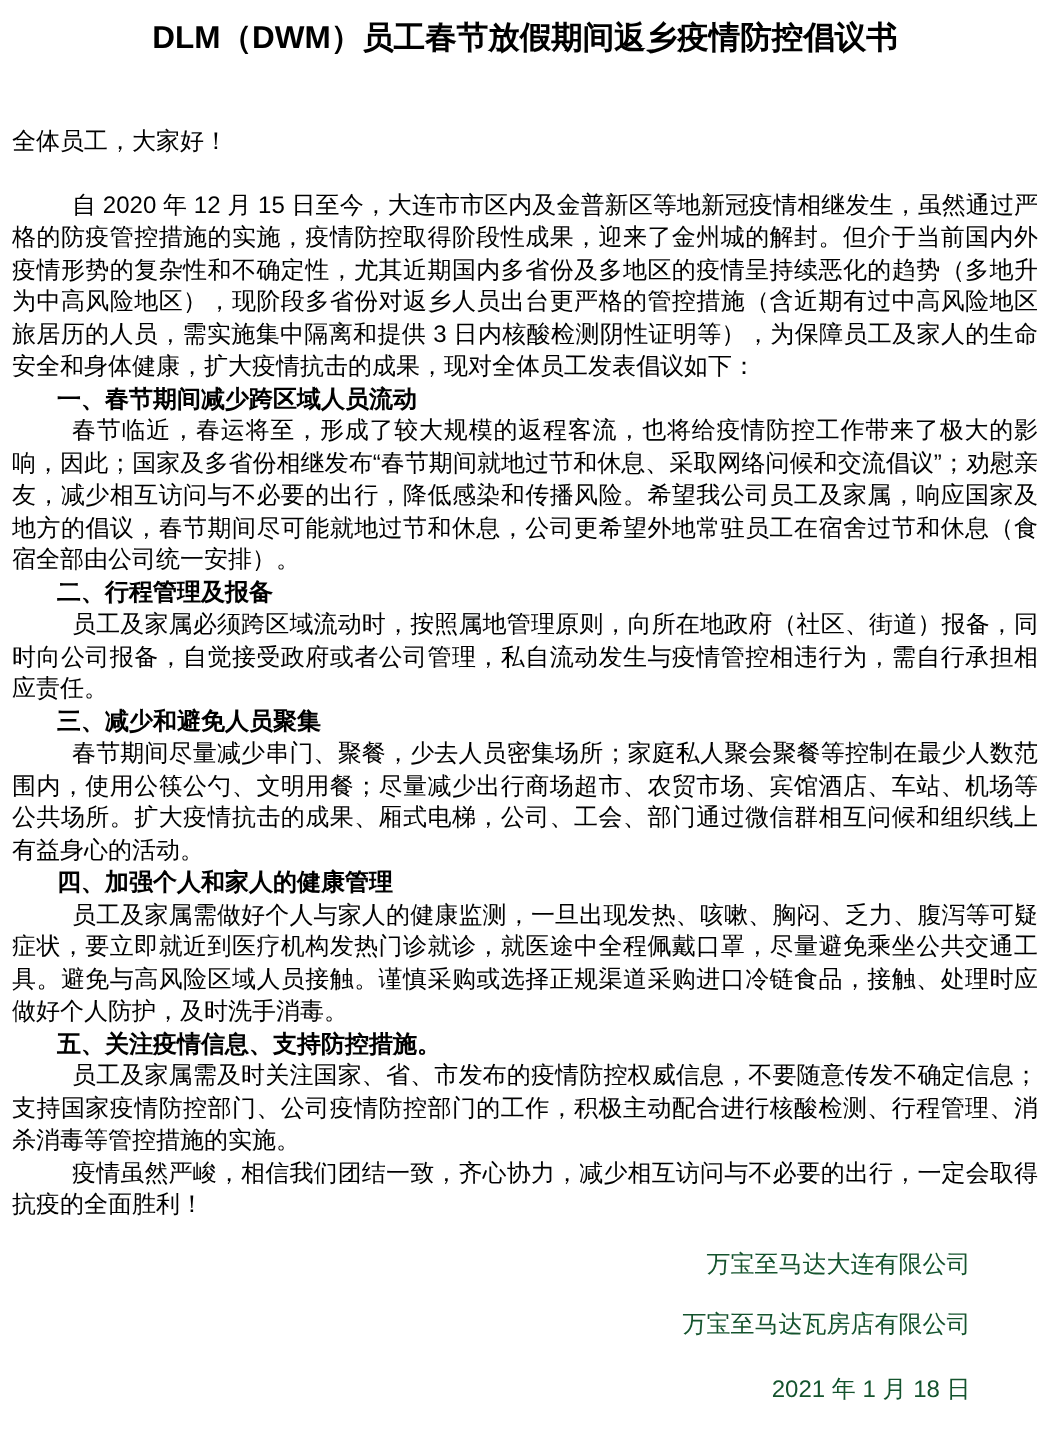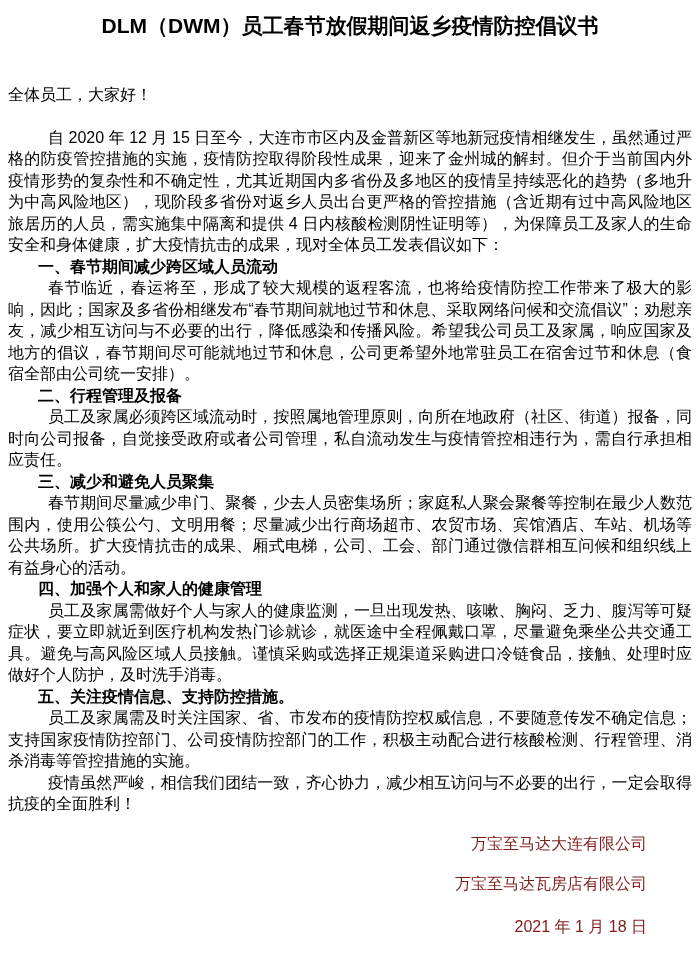--- a/index.html
+++ b/index.html
@@ -35,38 +35,38 @@
     .salutation { margin-top: 45px !important; text-indent: 0; }
     .intro { margin-top: 21px !important; }
     .para { text-indent: 40px; }
     .sec-heading { font-weight: bold; text-indent: 30px; }
     .signatures {
       margin-top: 14px;
       padding-right: 53px;
       font-size: 16px;
       line-height: 22px;
       text-align: right;
-      color: #7f1d1d;
+      color: #14532d;
     }
     .signatures p { margin: 0; }
     .sig-line { margin-top: 18px !important; }
     .sig-date { margin-top: 21px !important; }
   </style>
 </head>
 <body>
 
 <div class="page">
 
   <h1 class="title">DLM（DWM）员工春节放假期间返乡疫情防控倡议书</h1>
 
   <div class="body-text">
 
     <p class="salutation">全体员工，大家好！</p>
 
-    <p class="para intro">自 2020 年 12 月 15 日至今，大连市市区内及金普新区等地新冠疫情相继发生，虽然通过严格的防疫管控措施的实施，疫情防控取得阶段性成果，迎来了金州城的解封。但介于当前国内外疫情形势的复杂性和不确定性，尤其近期国内多省份及多地区的疫情呈持续恶化的趋势（多地升为中高风险地区），现阶段多省份对返乡人员出台更严格的管控措施（含近期有过中高风险地区旅居历的人员，需实施集中隔离和提供 4 日内核酸检测阴性证明等），为保障员工及家人的生命安全和身体健康，扩大疫情抗击的成果，现对全体员工发表倡议如下：</p>
+    <p class="para intro">自 2020 年 12 月 15 日至今，大连市市区内及金普新区等地新冠疫情相继发生，虽然通过严格的防疫管控措施的实施，疫情防控取得阶段性成果，迎来了金州城的解封。但介于当前国内外疫情形势的复杂性和不确定性，尤其近期国内多省份及多地区的疫情呈持续恶化的趋势（多地升为中高风险地区），现阶段多省份对返乡人员出台更严格的管控措施（含近期有过中高风险地区旅居历的人员，需实施集中隔离和提供 3 日内核酸检测阴性证明等），为保障员工及家人的生命安全和身体健康，扩大疫情抗击的成果，现对全体员工发表倡议如下：</p>
 
     <p class="sec-heading">一、春节期间减少跨区域人员流动</p>
     <p class="para">春节临近，春运将至，形成了较大规模的返程客流，也将给疫情防控工作带来了极大的影响，因此；国家及多省份相继发布“春节期间就地过节和休息、采取网络问候和交流倡议”；劝慰亲友，减少相互访问与不必要的出行，降低感染和传播风险。希望我公司员工及家属，响应国家及地方的倡议，春节期间尽可能就地过节和休息，公司更希望外地常驻员工在宿舍过节和休息（食宿全部由公司统一安排）。</p>
 
     <p class="sec-heading">二、行程管理及报备</p>
     <p class="para">员工及家属必须跨区域流动时，按照属地管理原则，向所在地政府（社区、街道）报备，同时向公司报备，自觉接受政府或者公司管理，私自流动发生与疫情管控相违行为，需自行承担相应责任。</p>
 
     <p class="sec-heading">三、减少和避免人员聚集</p>
     <p class="para">春节期间尽量减少串门、聚餐，少去人员密集场所；家庭私人聚会聚餐等控制在最少人数范围内，使用公筷公勺、文明用餐；尽量减少出行商场超市、农贸市场、宾馆酒店、车站、机场等公共场所。扩大疫情抗击的成果、厢式电梯，公司、工会、部门通过微信群相互问候和组织线上有益身心的活动。</p>
 

